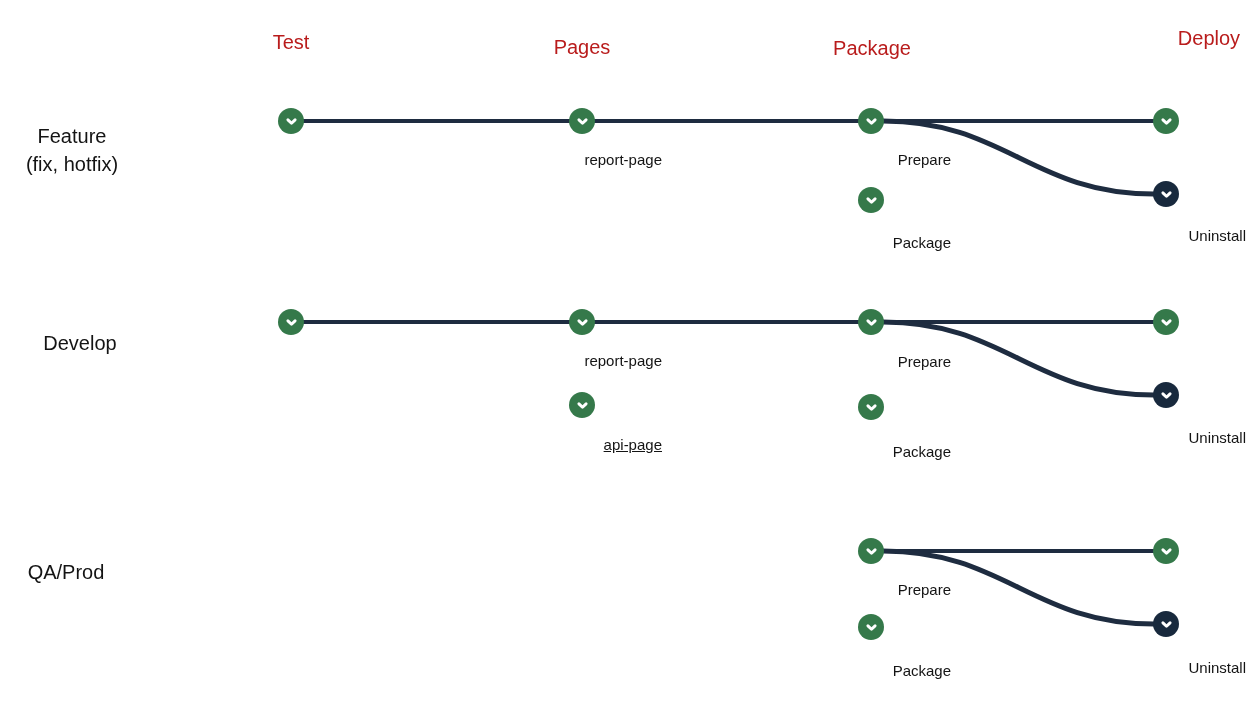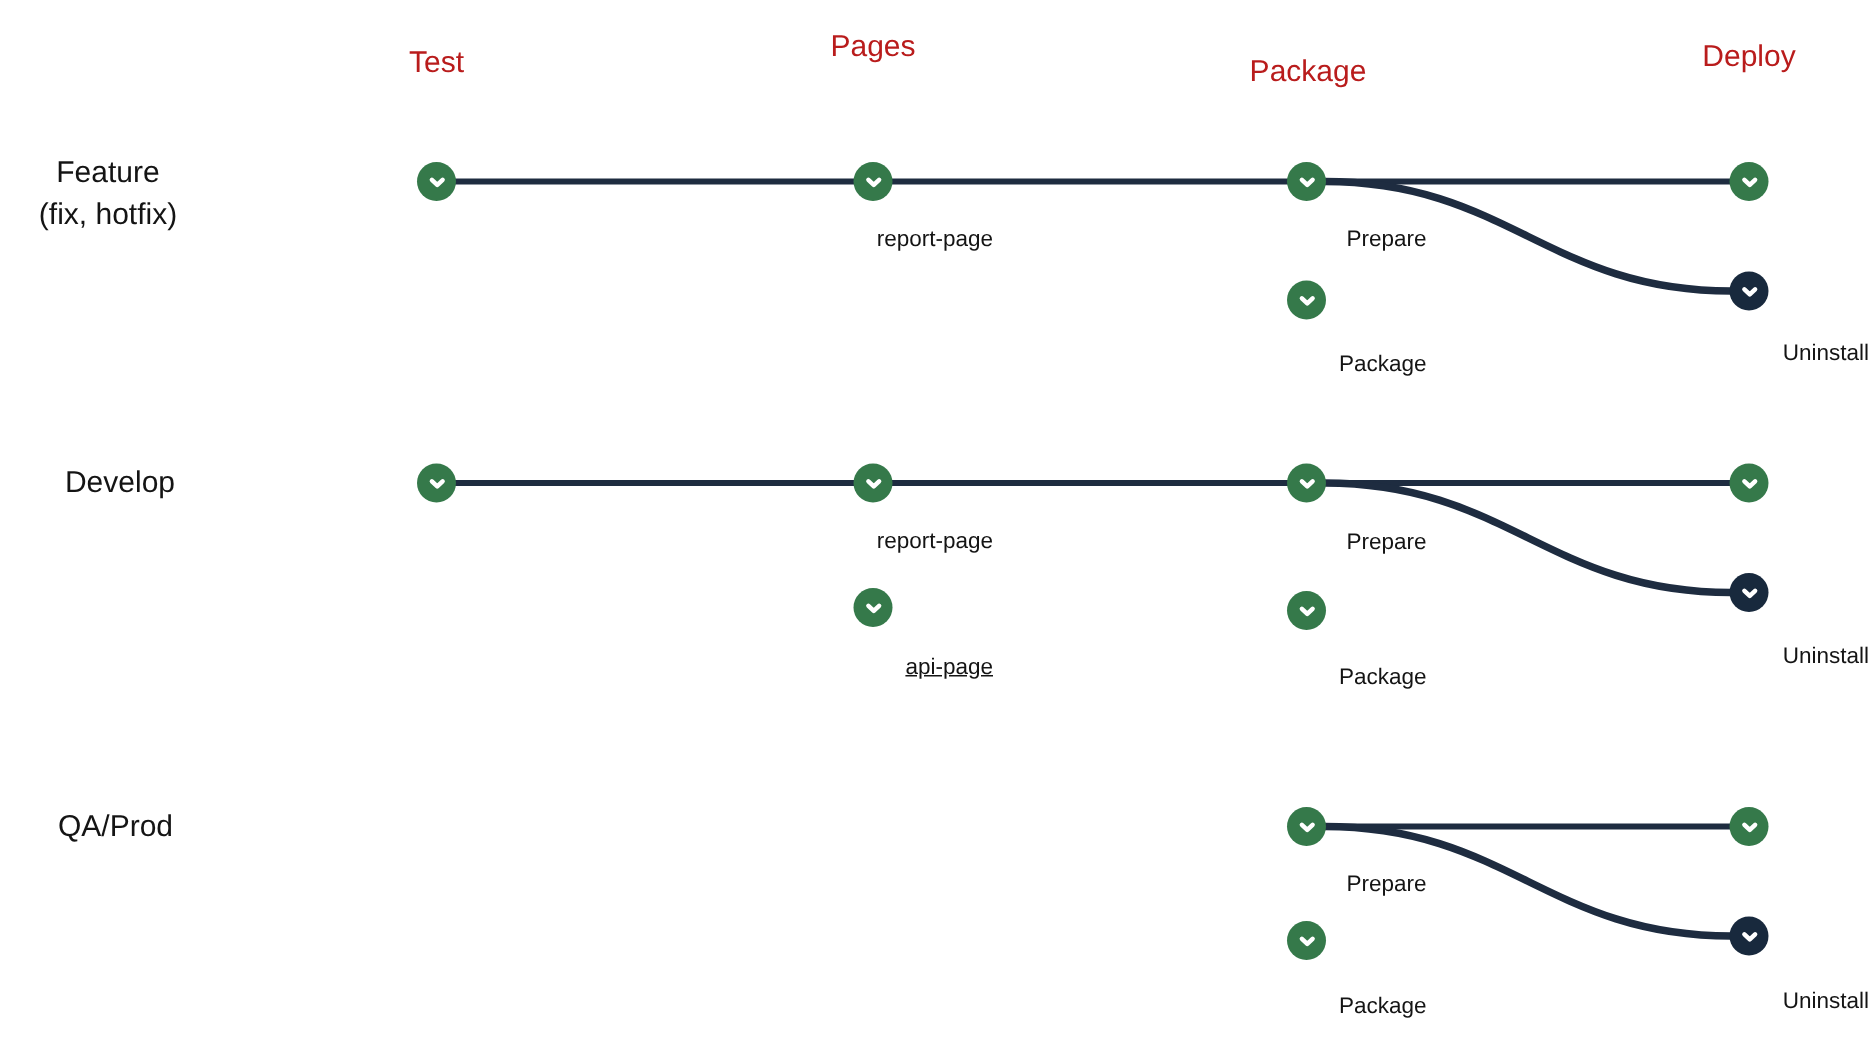--- a/index.html
+++ b/index.html
@@ -24,20 +24,21 @@
     font-size: 20px;
     white-space: nowrap;
     color: #b91c1c;
   }
   .branch-label {
     position: absolute;
     font-size: 20px;
     line-height: 28px;
     text-align: center;
     color: #141414;
+    margin-top: 21px;
   }
   .node {
     position: absolute;
     width: 26px;
     height: 26px;
     border-radius: 50%;
     display: flex;
     align-items: center;
     justify-content: center;
     box-sizing: border-box;
@@ -63,31 +64,31 @@
       <path d="M883 121 L 1154 121" fill="none" stroke="#1e2c40" stroke-width="4" stroke-linecap="round"></path>
       <path d="M883 121 C 1004.95 121, 1032.05 194, 1154 194" fill="none" stroke="#1e2c40" stroke-width="5" stroke-linecap="round"></path>
       <path d="M303 322 L 570 322" fill="none" stroke="#1e2c40" stroke-width="4" stroke-linecap="round"></path>
       <path d="M594 322 L 859 322" fill="none" stroke="#1e2c40" stroke-width="4" stroke-linecap="round"></path>
       <path d="M883 322 L 1154 322" fill="none" stroke="#1e2c40" stroke-width="4" stroke-linecap="round"></path>
       <path d="M883 322 C 1004.95 322, 1032.05 395, 1154 395" fill="none" stroke="#1e2c40" stroke-width="5" stroke-linecap="round"></path>
       <path d="M883 551 L 1154 551" fill="none" stroke="#1e2c40" stroke-width="4" stroke-linecap="round"></path>
       <path d="M883 551 C 1004.95 551, 1032.05 624, 1154 624" fill="none" stroke="#1e2c40" stroke-width="5" stroke-linecap="round"></path>
     </svg>
 <div class="stage-header" style="left: 291px; top: 31px;">Test</div>
-    <div class="stage-header" style="left: 582px; top: 20px;">Pages</div>
+    <div class="stage-header" style="left: 582px; top: 36px;">Pages</div>
     <div class="stage-header" style="left: 872px; top: 37px;">Package</div>
-    <div class="stage-header" style="left: 1166px; top: 27px;">Deploy</div>
+    <div class="stage-header" style="left: 1209px; top: 27px;">Deploy</div>
     <div class="branch-label" style="left: 10px; top: 101px; width: 124px;">
       <div>Feature</div>
       <div>(fix, hotfix)</div>
     </div>
     <div class="branch-label" style="left: 25px; top: 308px; width: 110px;">
       <div>Develop</div>
     </div>
-    <div class="branch-label" style="left: 22px; top: 537px; width: 110px;">
+    <div class="branch-label" style="left: 11px; top: 537px; width: 110px;">
       <div>QA/Prod</div>
     </div>
     <div class="node success" style="left: 278px; top: 108px;">
       <svg width="15" height="15" viewBox="0 0 16 16">
         <path d="M4.2 6.3 L8 9.9 L11.8 6.3" fill="none" stroke="#ffffff" stroke-width="3.2" stroke-linecap="round" stroke-linejoin="round"></path>
       </svg>
     </div>
     <div class="node success" style="left: 569px; top: 108px;">
       <svg width="15" height="15" viewBox="0 0 16 16">
         <path d="M4.2 6.3 L8 9.9 L11.8 6.3" fill="none" stroke="#ffffff" stroke-width="3.2" stroke-linecap="round" stroke-linejoin="round"></path>

